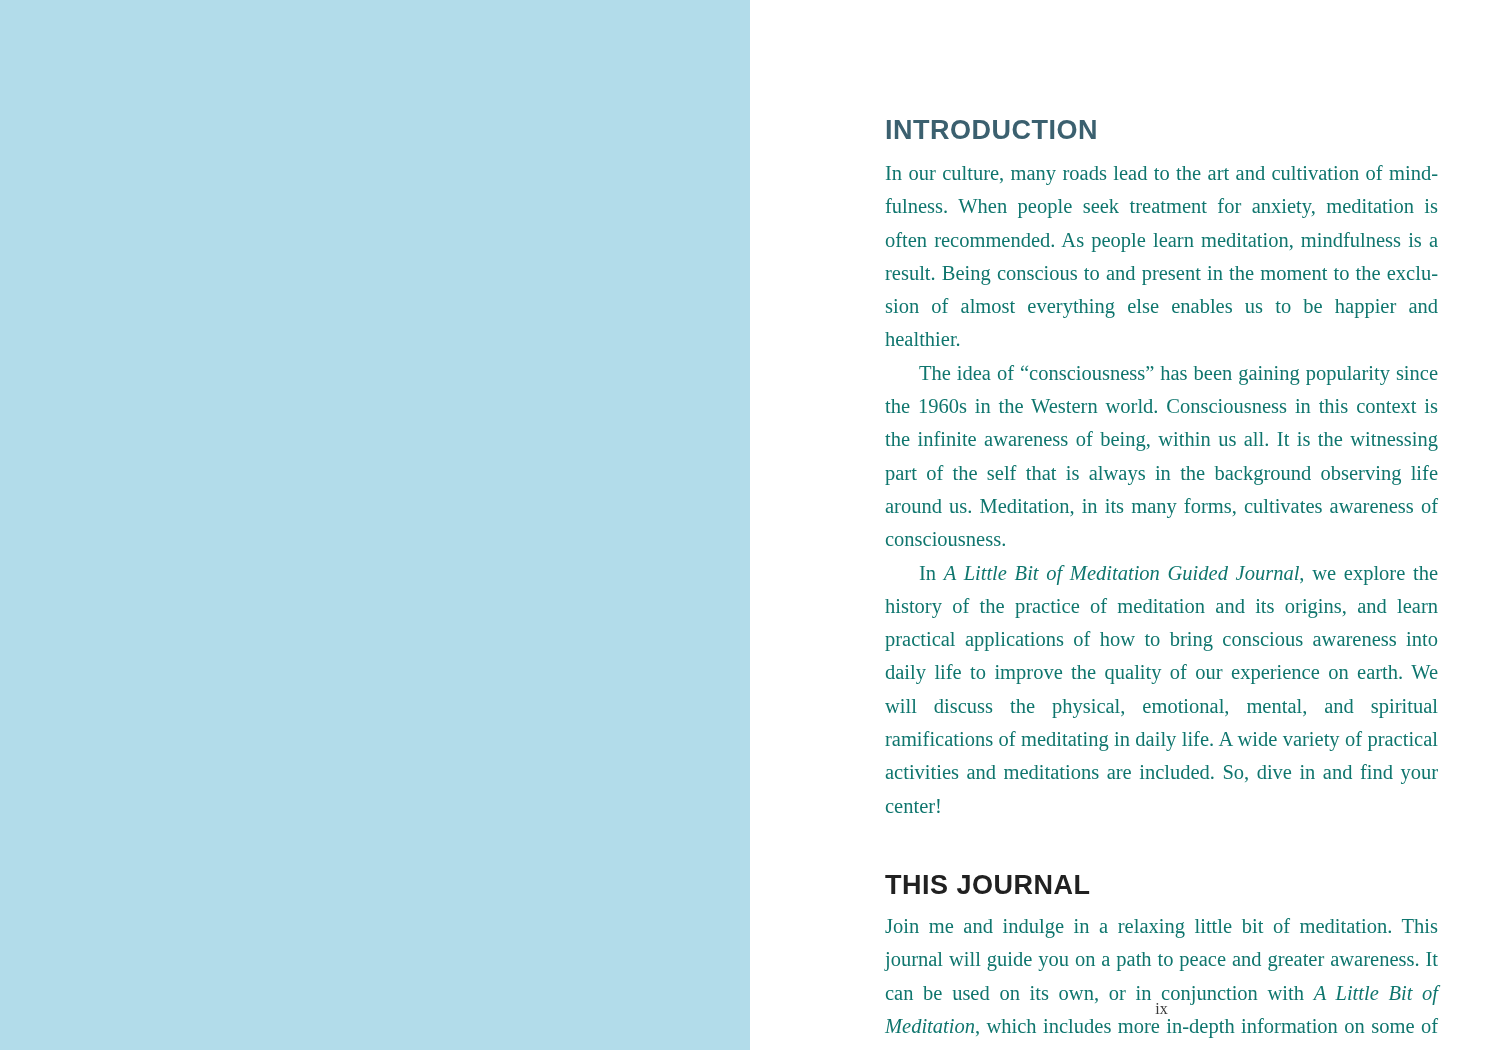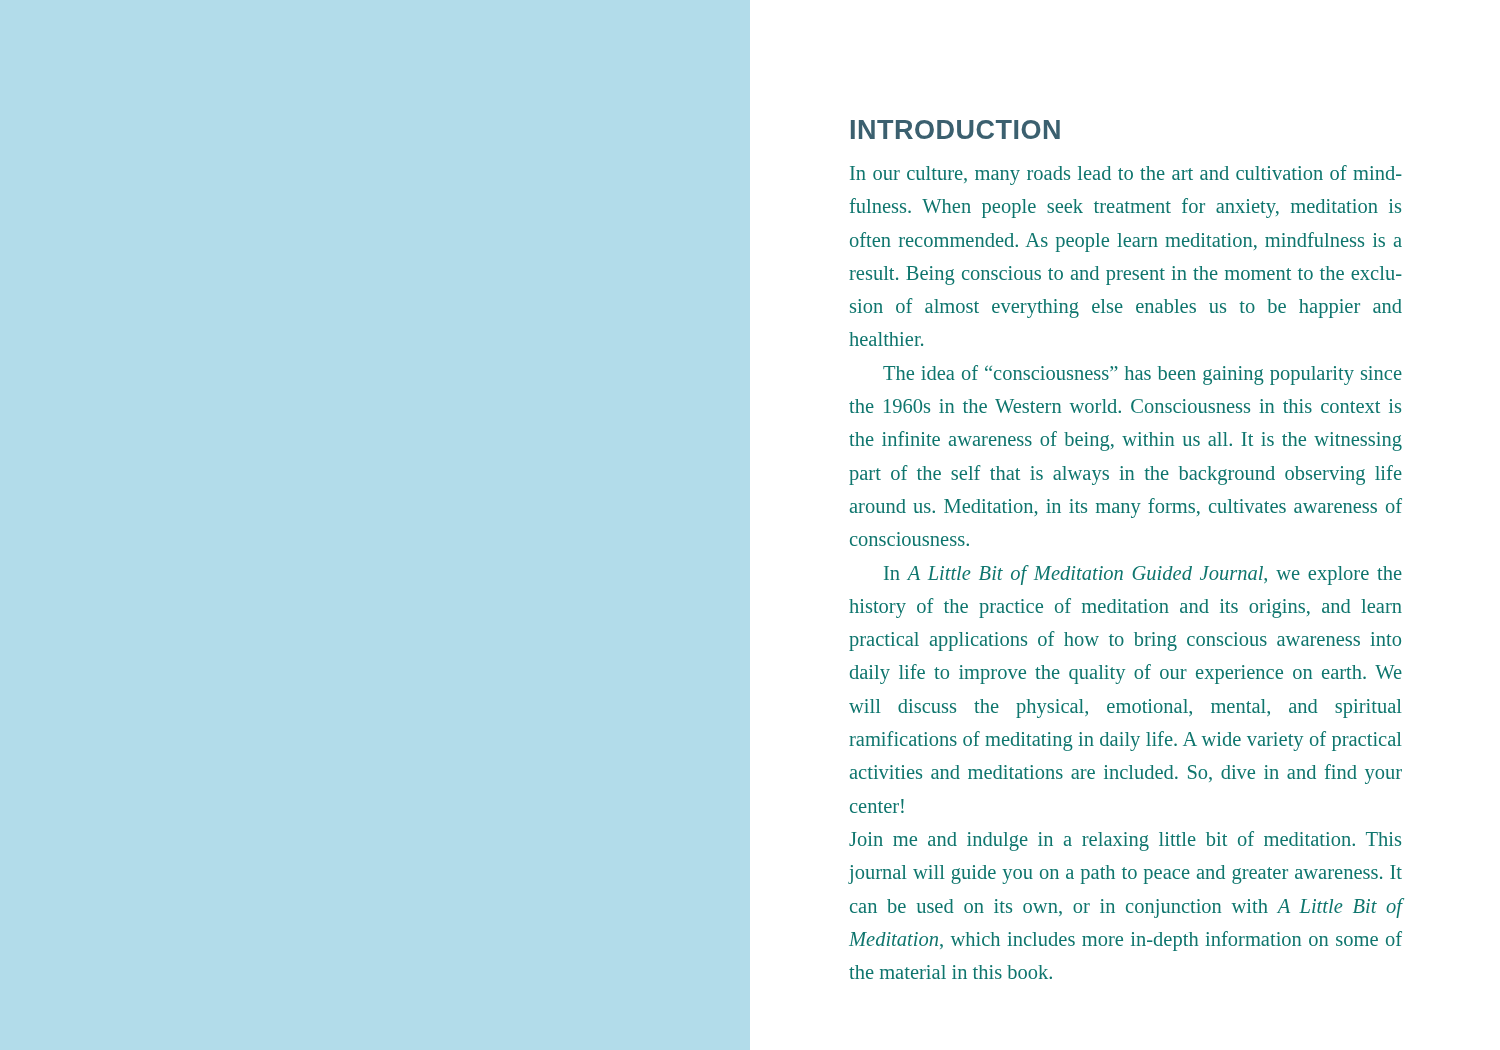--- a/index.html
+++ b/index.html
@@ -7,20 +7,21 @@
     padding: 0;
     width: 1500px;
     height: 1050px;
     overflow: hidden;
     background: #ffffff;
   }
   .spread {
     display: flex;
     width: 1500px;
     height: 1050px;
+    gap: 36px;
   }
   .page-left {
     width: 750px;
     height: 1050px;
     background: #b2dcea;
     flex: 0 0 750px;
   }
   .page-right {
     width: 750px;
     height: 1050px;
@@ -86,19 +87,21 @@
     <div class="text-block">
 
       <h1 class="section-heading heading-intro">INTRODUCTION</h1>
 
       <p class="body-para">In our culture, many roads lead to the art and cultivation of mind­fulness. When people seek treatment for anxiety, meditation is often recommended. As people learn meditation, mindfulness is a result. Being conscious to and present in the moment to the exclu­sion of almost everything else enables us to be happier and healthier.</p>
 
       <p class="body-para indented">The idea of “consciousness” has been gaining popularity since the 1960s in the Western world. Consciousness in this context is the infinite awareness of being, within us all. It is the witnessing part of the self that is always in the background observing life around us. Meditation, in its many forms, cultivates awareness of consciousness.</p>
 
       <p class="body-para indented"><span>In </span><em class="title-ref">A Little Bit of Meditation Guided Journal</em><span>, we explore the his­tory of the practice of meditation and its origins, and learn practical applications of how to bring conscious awareness into daily life to improve the quality of our experience on earth. We will discuss the physical, emotional, mental, and spiritual ramifications of meditating in daily life. A wide variety of practical activities and meditations are included. So, dive in and find your center!</span></p>
 
+      <h2 class="section-heading heading-journal">THIS JOURNAL</h2>
 
       <p class="body-para"><span>Join me and indulge in a relaxing little bit of meditation. This journal will guide you on a path to peace and greater awareness. It can be used on its own, or in conjunction with </span><em class="title-ref">A Little Bit of Meditation</em><span>, which includes more in-depth information on some of the material in this book.</span></p>
 
     </div>
 
+    <div class="folio">ix</div>
   </div>
 </div>
 
 </body></html>

